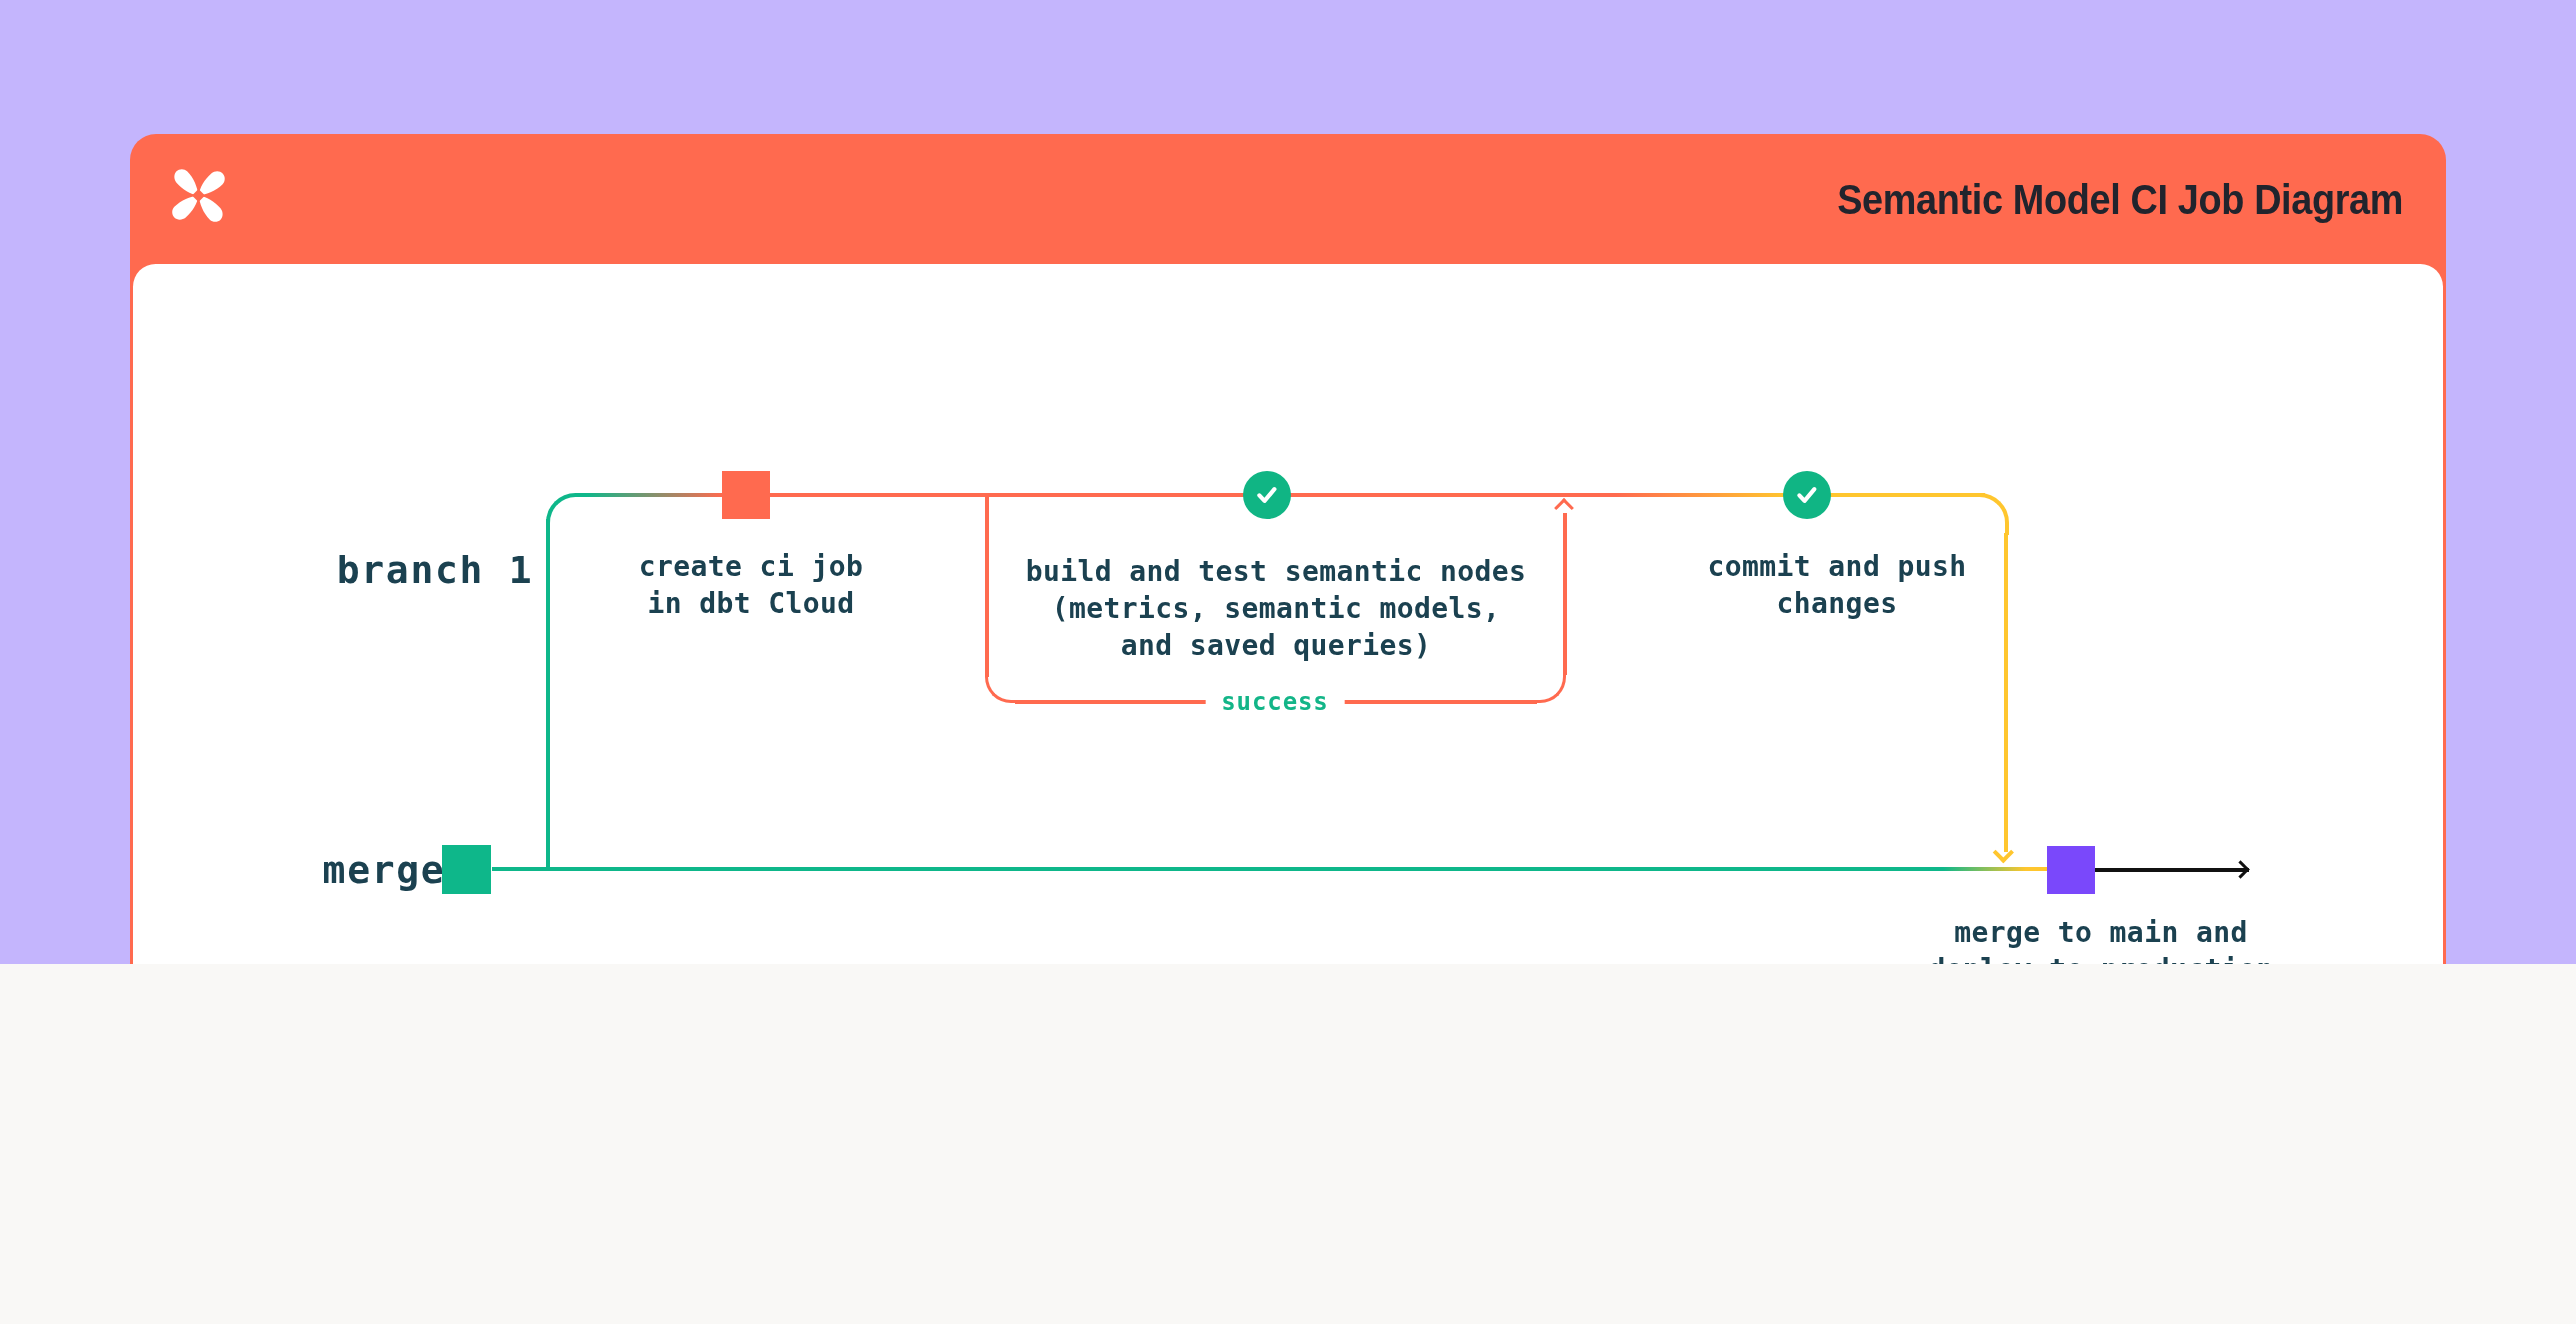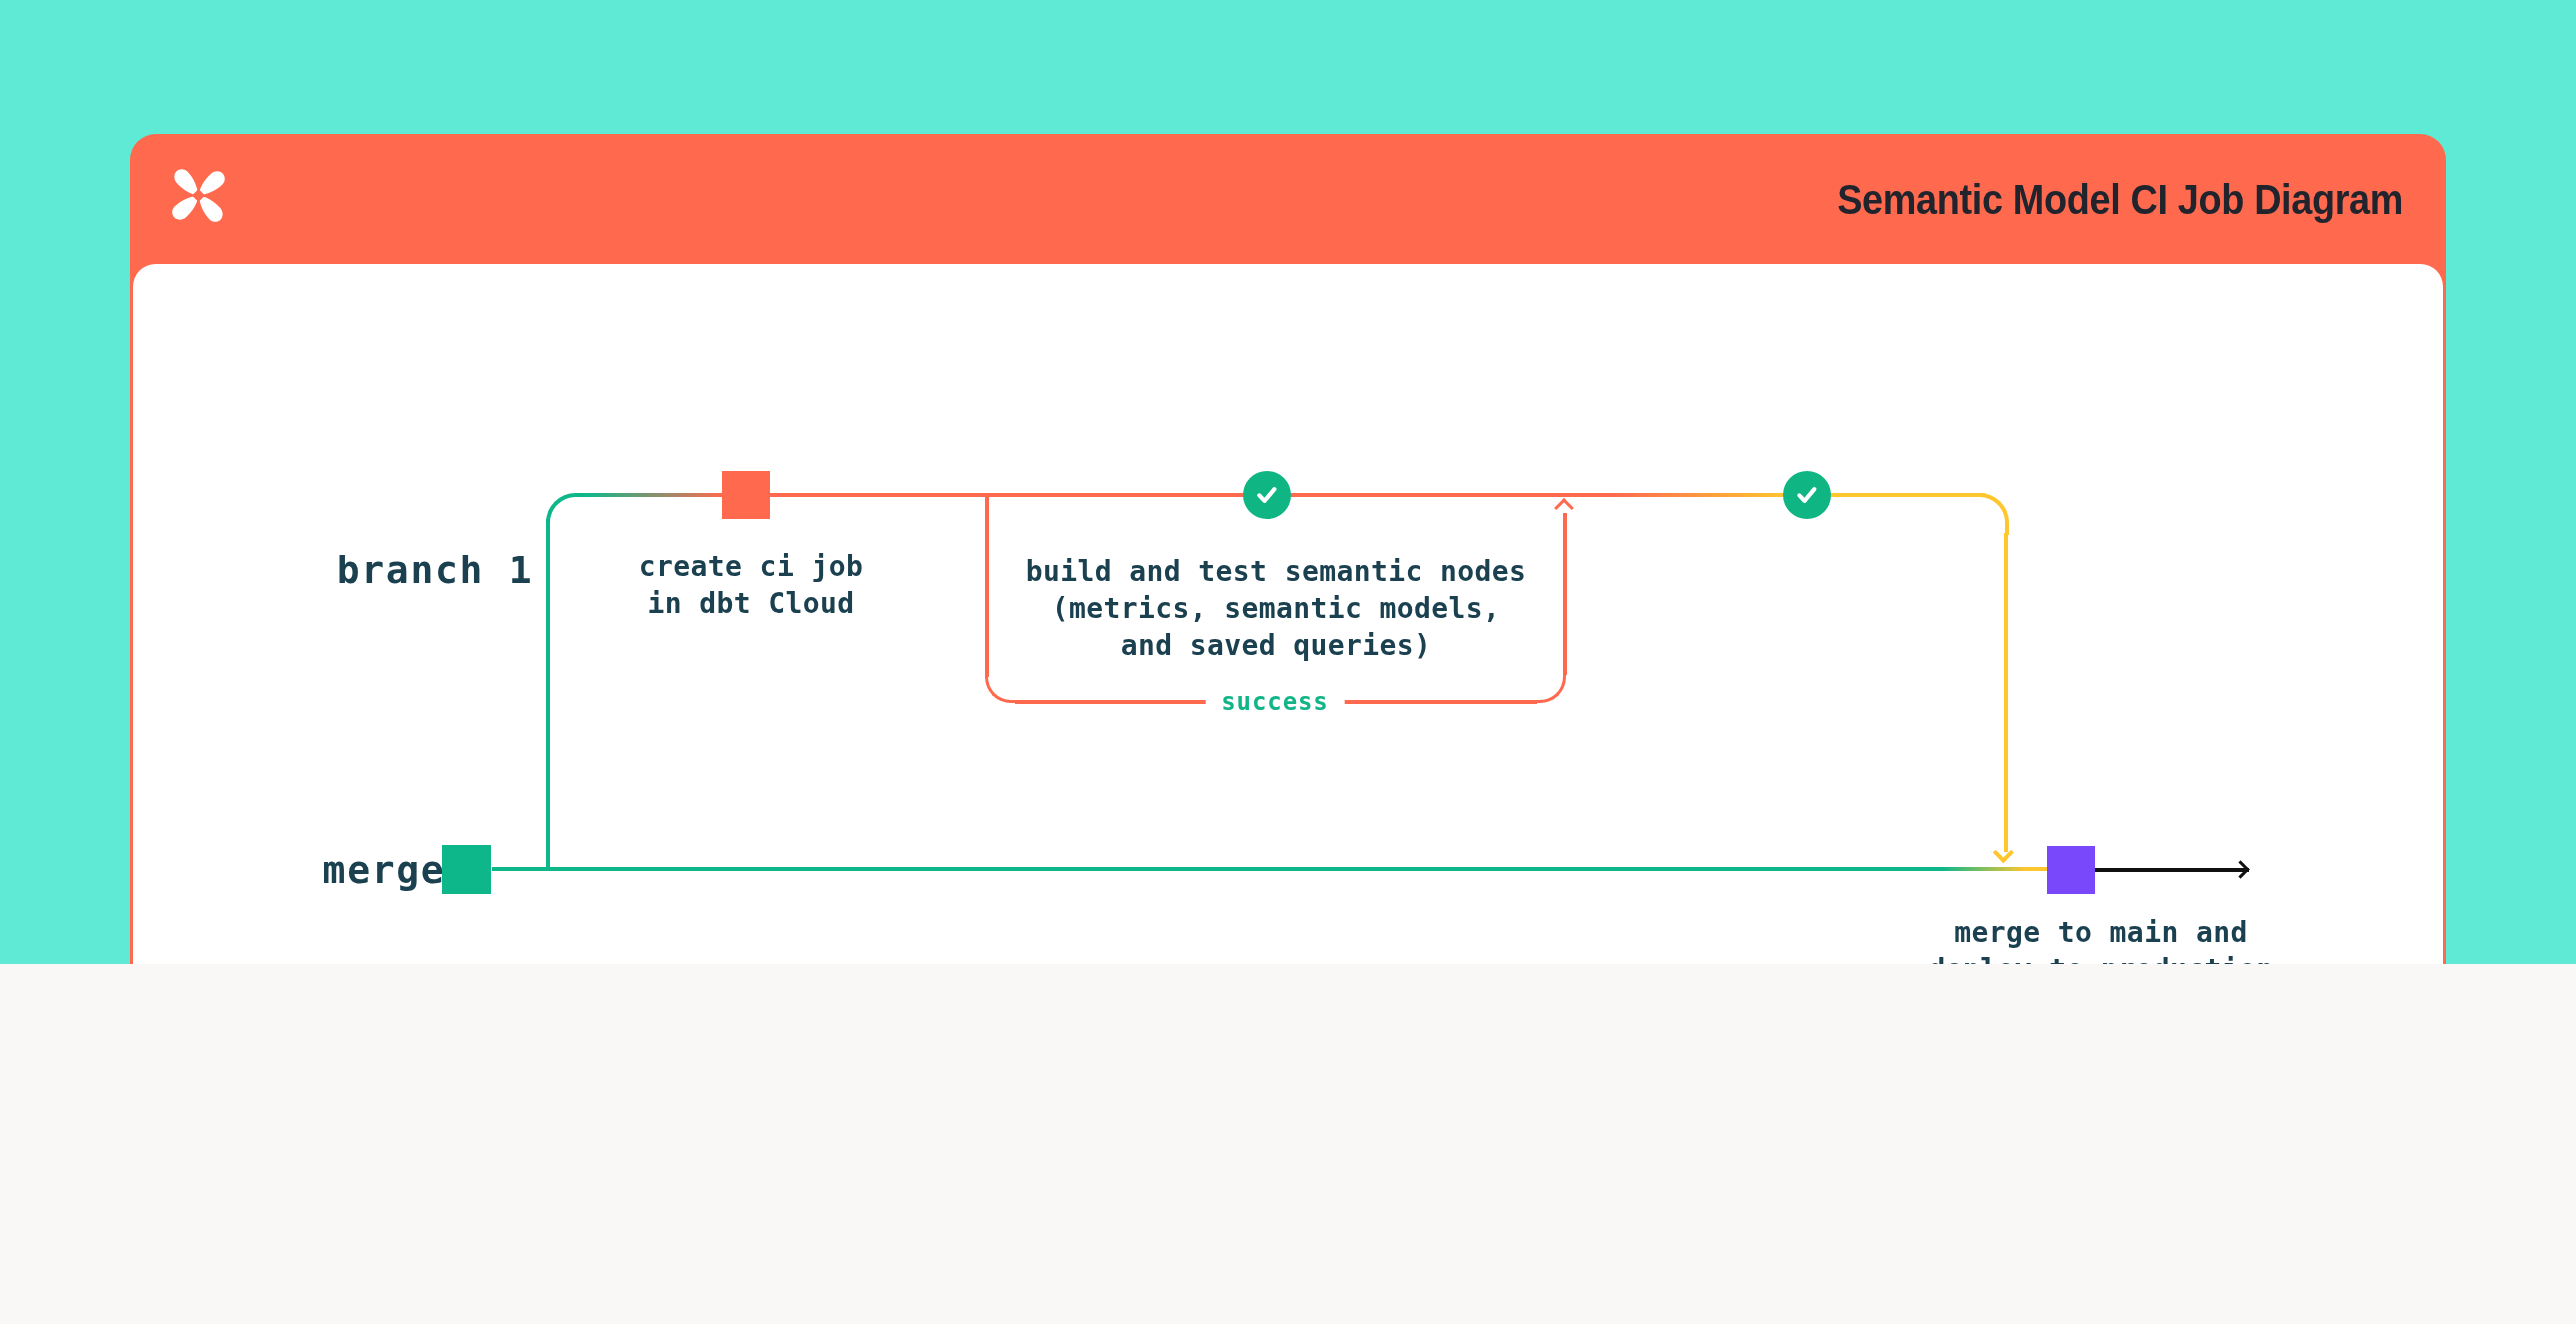--- a/index.html
+++ b/index.html
@@ -1,16 +1,16 @@
 <!DOCTYPE html>
 <html style="font-size:14px"><head>
 <meta charset="utf-8">
 <style>
   html,body{margin:0;padding:0;background:#f9f8f6;}
-  .canvas{position:relative;width:2576px;height:964px;background:#5eead4;overflow:hidden;
+  .canvas{position:relative;width:2576px;height:964px;background:#c4b5fd;overflow:hidden;
           font-family:"DejaVu Sans Mono", monospace;}
   
   .card{position:absolute;left:130px;top:134px;width:2316px;height:1067px;
         background:#ff6a4f;border-radius:26px;}
   .card-body{position:absolute;left:2.6px;right:2.6px;bottom:2.6px;top:130px;
              background:#ffffff;border-radius:22.6px;}
   .logo{position:absolute;left:33px;top:26px;width:71px;height:71px;}
   .title{position:absolute;right:43px;top:0;height:130px;display:flex;align-items:center;
          font-family:"Liberation Sans", sans-serif;font-weight:700;font-size:43px;color:#21242d;
          letter-spacing:-0.4px;transform:scaleX(.88);transform-origin:right center;white-space:nowrap;}
@@ -102,17 +102,19 @@
   <div class="corner" style="left:1535px;top:672px;width:31px;height:31px;border-right:3.5px solid #ff6a4f;border-bottom:3.5px solid #ff6a4f;border-bottom-right-radius:26px;"></div>
   <div class="loop-line" style="left:1563px;top:513px;width:3.5px;height:162px;"></div>
   <div class="chev" style="left:1557px;top:501px;width:14px;height:14px;border-left:3.5px solid #ff6a4f;border-top:3.5px solid #ff6a4f;transform:rotate(45deg);"></div>
   <div class="success-label" style="left:1275px;top:702px;">success</div>
 
   <div class="node-label" style="left:751px;top:585px;">create ci job
 in dbt Cloud</div>
   <div class="node-label" style="left:1276px;top:608px;">build and test semantic nodes
 (metrics, semantic models,
 and saved queries)</div>
+  <div class="node-label" style="left:1837px;top:585px;">commit and push
+changes</div>
   <div class="node-label" style="left:2094px;top:951px;margin-left:7px;">merge to main and
 deploy to production</div>
 
 </div>
 
 
 </body></html>

